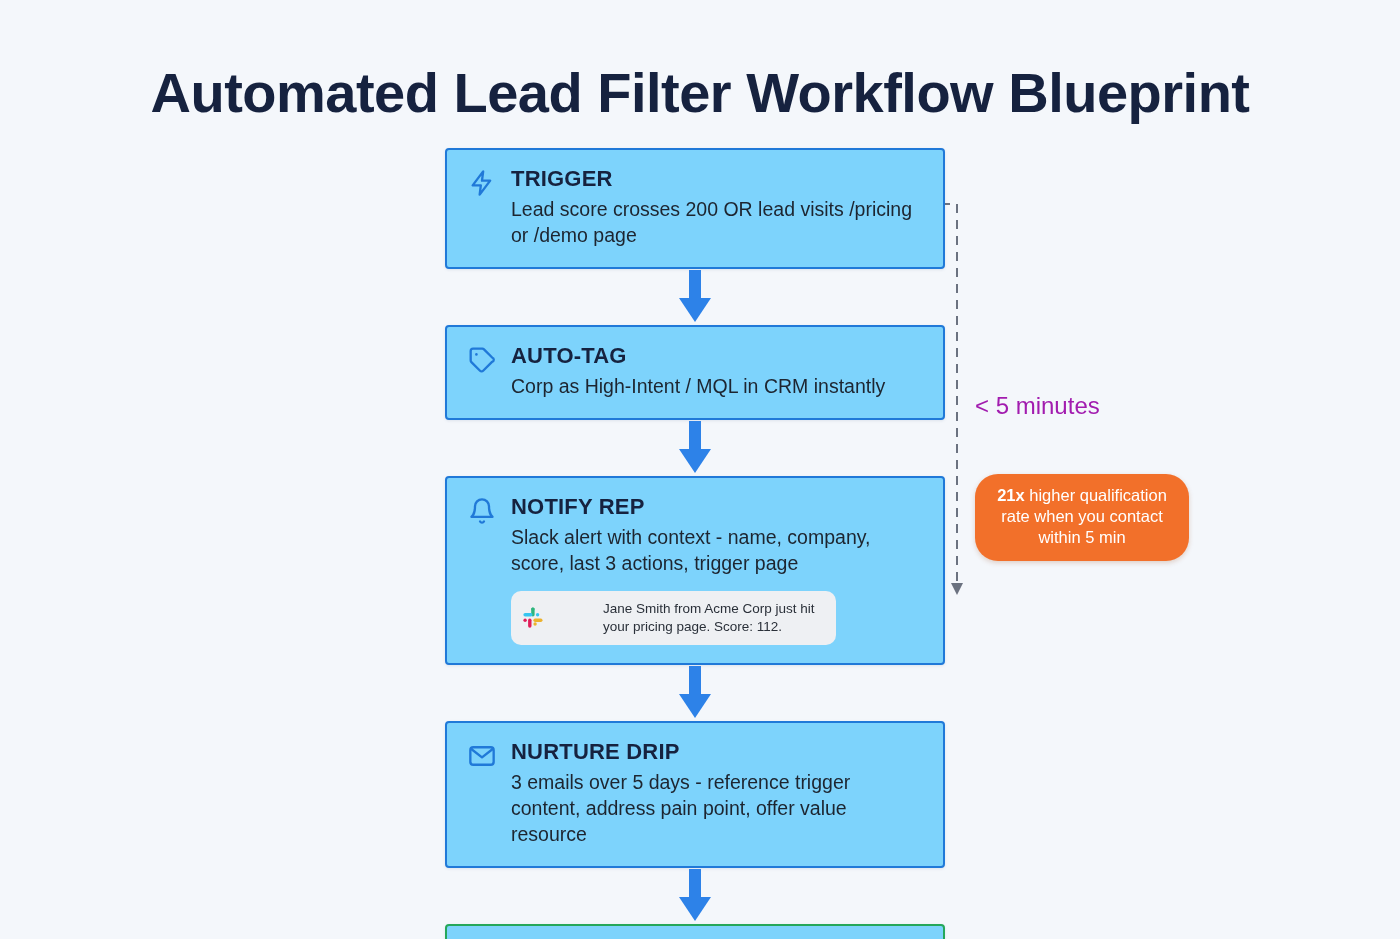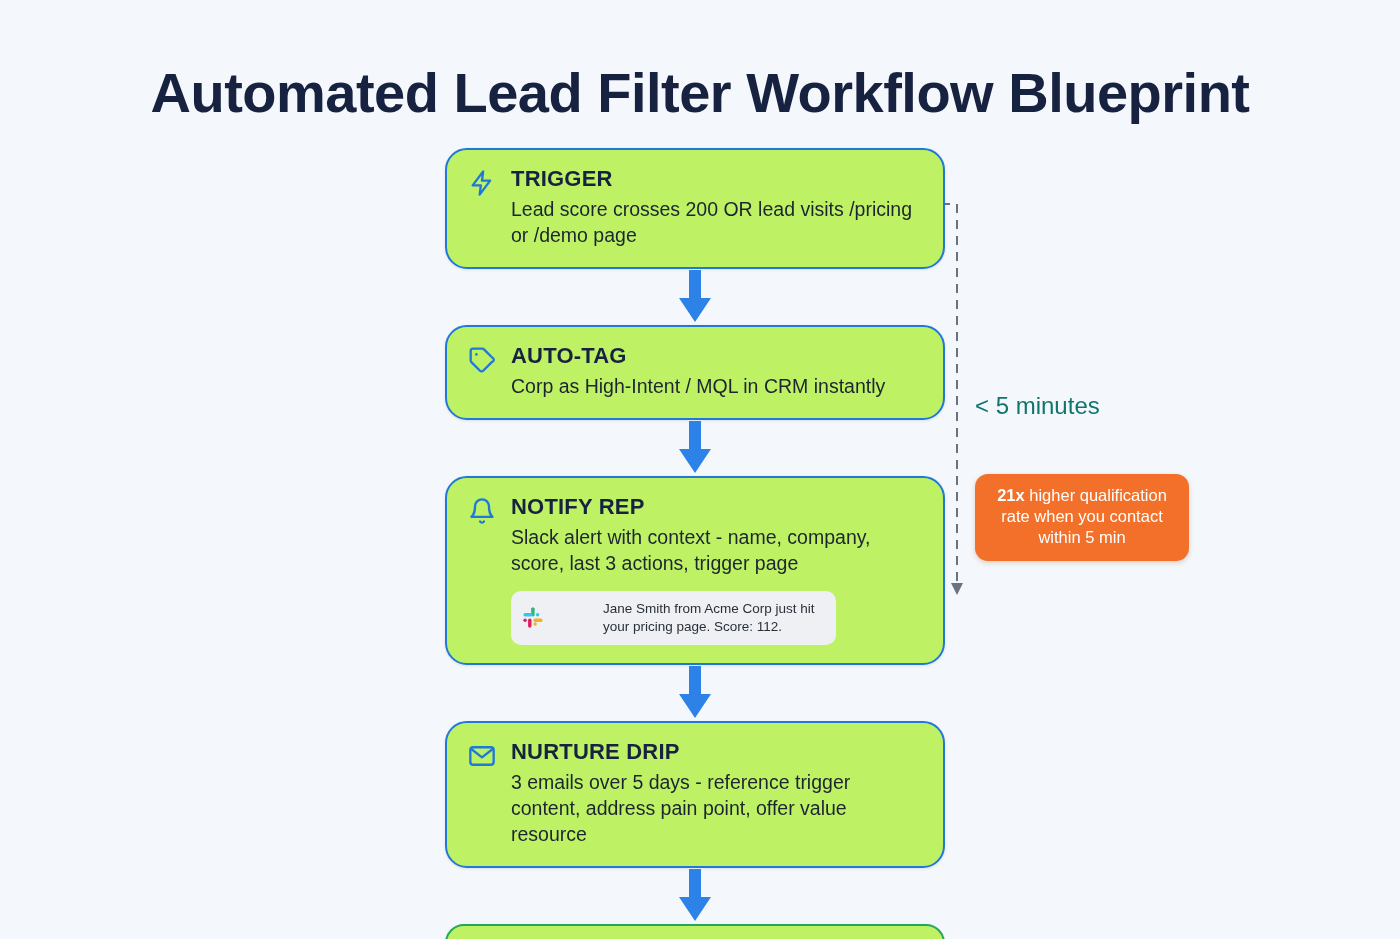--- a/index.html
+++ b/index.html
@@ -38,23 +38,23 @@
   
   .flow {
     position: absolute;
     left: 445px;
     top: 148px;
     width: 500px;
   }
 
   .node {
     position: relative;
-    background: #bef264;
+    background: #7dd3fc;
     border: 2.5px solid #2079d8;
-    border-radius: 22px;
+    border-radius: 4px;
     box-sizing: border-box;
     padding: 16px 20px 18px 20px;
     box-shadow: 0 1px 3px rgba(30, 60, 110, 0.10);
     display: flex;
     align-items: flex-start;
     gap: 14px;
   }
   .node.green {
     border-color: #25a75a;
   }
@@ -126,33 +126,33 @@
     top: 195px;
     width: 50px;
     height: 410px;
     pointer-events: none;
   }
   .bracket-label {
     position: absolute;
     left: 975px;
     top: 392px;
     font-size: 24px;
-    color: #0f766e;
+    color: #a21caf;
     white-space: nowrap;
   }
 
   
   .stat-badge {
     position: absolute;
     left: 975px;
     top: 474px;
     width: 214px;
     box-sizing: border-box;
     background: #f2702a;
-    border-radius: 13px;
+    border-radius: 23px;
     padding: 11px 14px 13px 14px;
     color: #ffffff;
     font-size: 16.5px;
     line-height: 1.28;
     text-align: center;
     box-shadow: 0 2px 5px rgba(150, 70, 20, 0.22);
   }
   .stat-badge b { font-weight: bold; }
 </style>
 </head>

